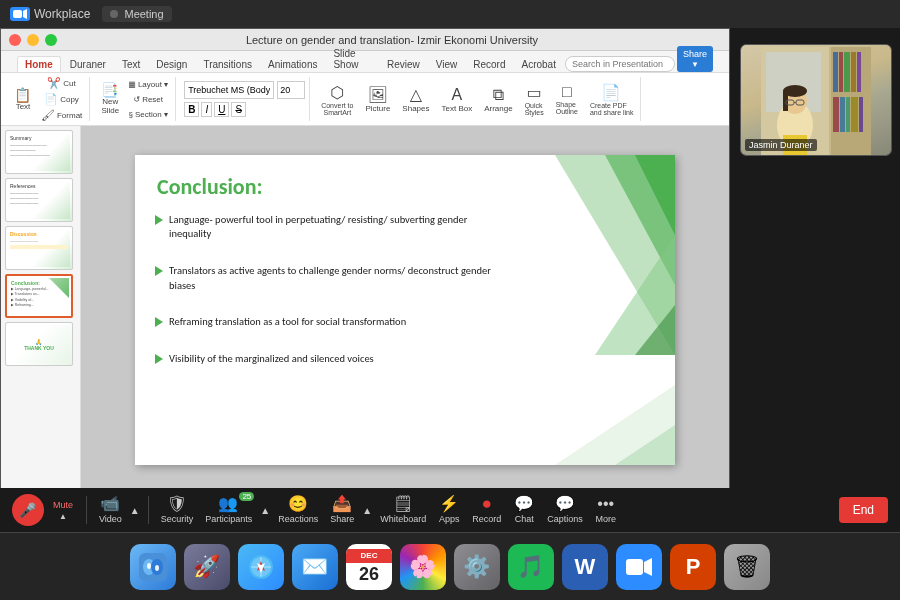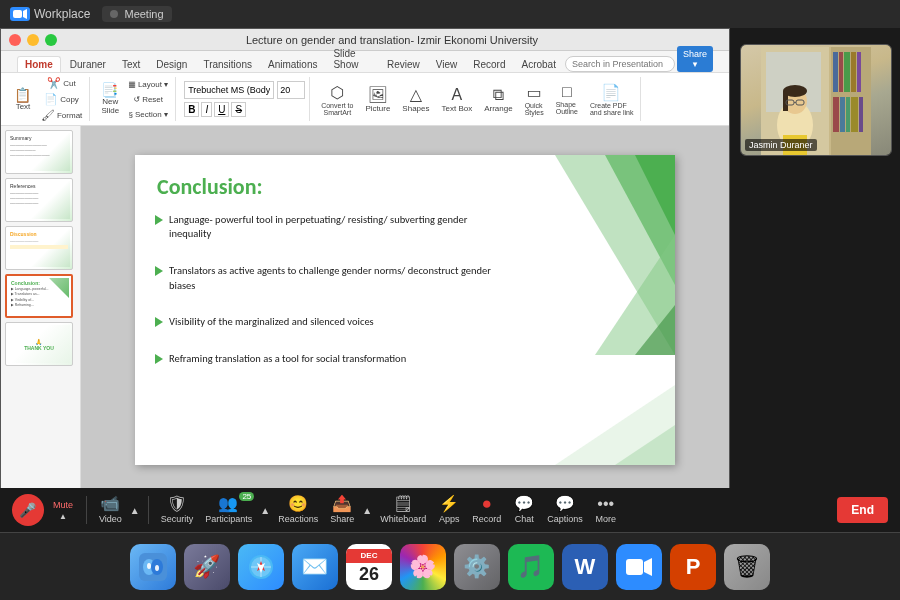--- a/index.html
+++ b/index.html
@@ -753,25 +753,25 @@
           <div class="slide-bullet">
             <div class="bullet-arrow"></div>
             <span>Language- powerful tool in perpetuating/ resisting/ subverting gender inequality</span>
           </div>
           <div class="slide-bullet">
             <div class="bullet-arrow"></div>
             <span>Translators as active agents to challenge gender norms/ deconstruct gender biases</span>
           </div>
           <div class="slide-bullet">
             <div class="bullet-arrow"></div>
-            <span>Visibility of the marginalized and silenced voices</span>
+            <span>Reframing translation as a tool for social transformation</span>
           </div>
           <div class="slide-bullet">
             <div class="bullet-arrow"></div>
-            <span>Reframing translation as a tool for social transformation</span>
+            <span>Visibility of the marginalized and silenced voices</span>
           </div>
         </div>
 
       </div>
     </div>
   </div>
 
   <div class="status-bar">
     <span>Slide 40 of 41</span>
     <span>English (United States)</span>
@@ -899,21 +899,21 @@
       <span>Captions</span>
     </div>
 
     <div class="zoom-tool-btn">
       <span class="zoom-tool-icon">•••</span>
       <span>More</span>
     </div>
   </div>
 
   <div style="display:flex;align-items:center;">
-    <button style="background:#e53935;color:white;border:none;border-radius:4px;padding:6px 14px;font-size:12px;cursor:pointer;font-weight:700;">End</button>
+    <button style="background:#e53935;color:white;border:none;border-radius:4px;padding:6px 14px;font-size:12px;cursor:pointer;font-weight:400;">End</button>
   </div>
 </div>
 
 <div class="macos-dock">
 
   <div class="dock-icon dock-icon-finder">
     <svg width="28" height="28" viewBox="0 0 28 28">
         <rect width="28" height="28" rx="6" fill="#4a90d9"></rect>
         <ellipse cx="10" cy="14" rx="6" ry="8" fill="#6bb8f5"></ellipse>
         <ellipse cx="18" cy="14" rx="6" ry="8" fill="#2d7ad9"></ellipse>

